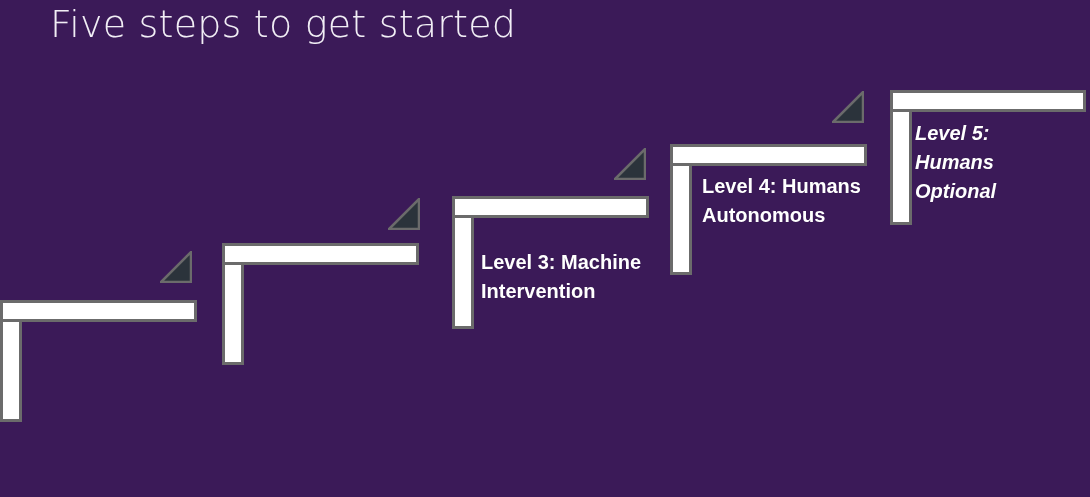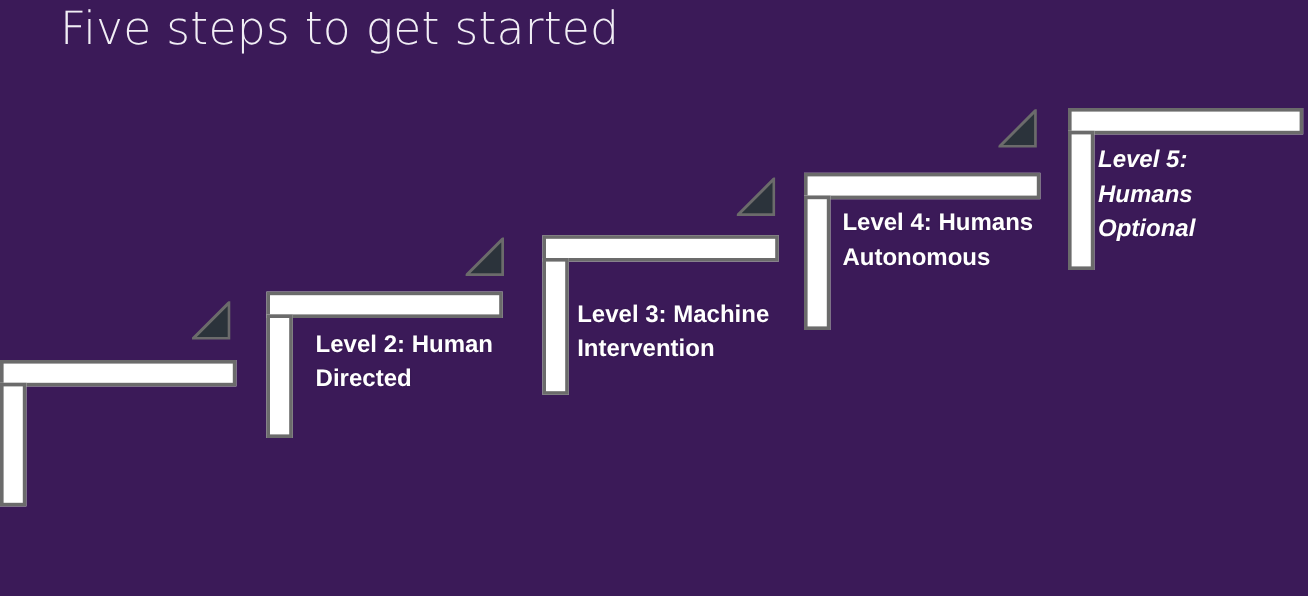--- a/index.html
+++ b/index.html
@@ -81,22 +81,20 @@
   <div class="tri" style="left:160px; top:251px;">
     <svg width="32" height="32" viewBox="0 0 32 32">
       <polygon points="31,1 31,31 1,31" fill="#2B333B" stroke="#6B6B6B" stroke-width="2.5"></polygon>
     </svg>
   </div>
 
   <div class="step" style="left:222px; top:243px;">
     <div class="bar-h" style="width:197px; height:22px;"></div>
     <div class="bar-v" style="top:19px; width:22px; height:103px;"></div>
   </div>
-  <div class="step-label" style="left:263px; top:273px;">Level 2: Human
-Directed</div>
   <div class="tri" style="left:388px; top:198px;">
     <svg width="32" height="32" viewBox="0 0 32 32">
       <polygon points="31,1 31,31 1,31" fill="#2B333B" stroke="#6B6B6B" stroke-width="2.5"></polygon>
     </svg>
   </div>
 
   <div class="step" style="left:452px; top:196px;">
     <div class="bar-h" style="width:197px; height:22px;"></div>
     <div class="bar-v" style="top:19px; width:22px; height:114px;"></div>
   </div>

